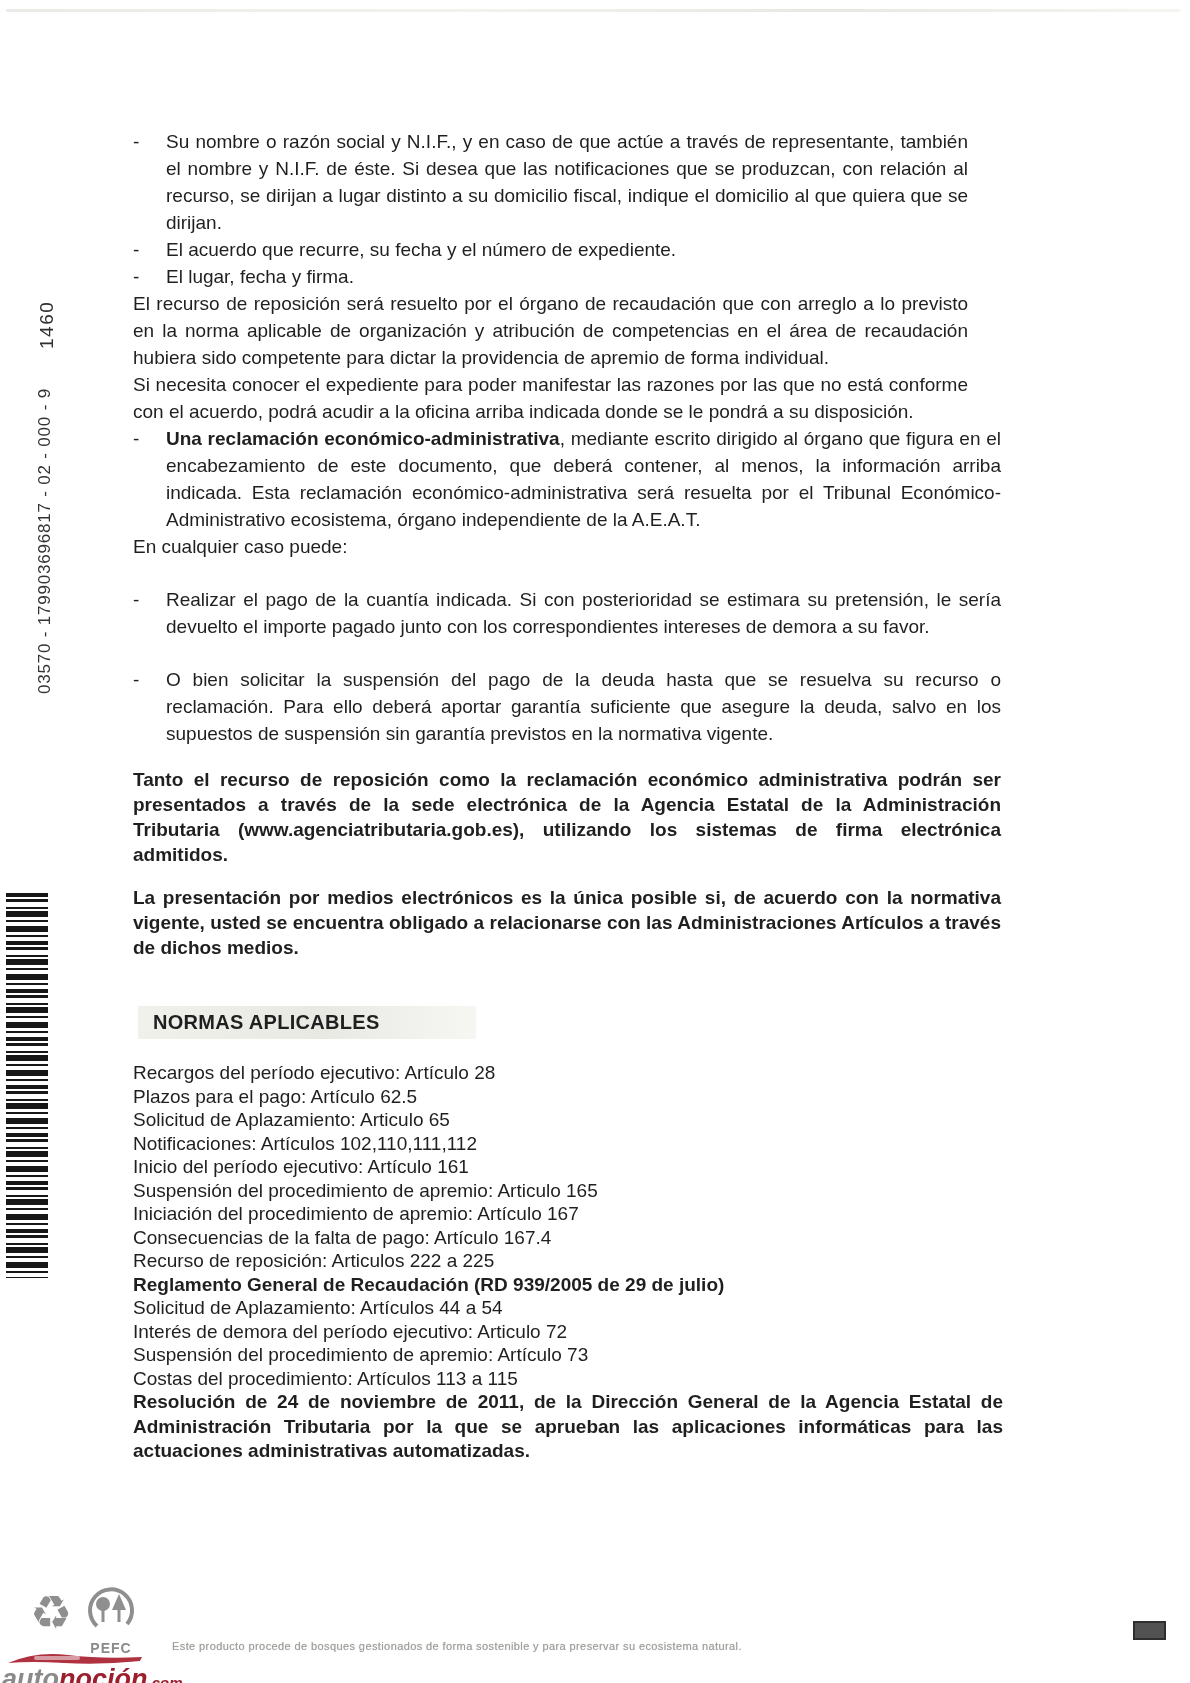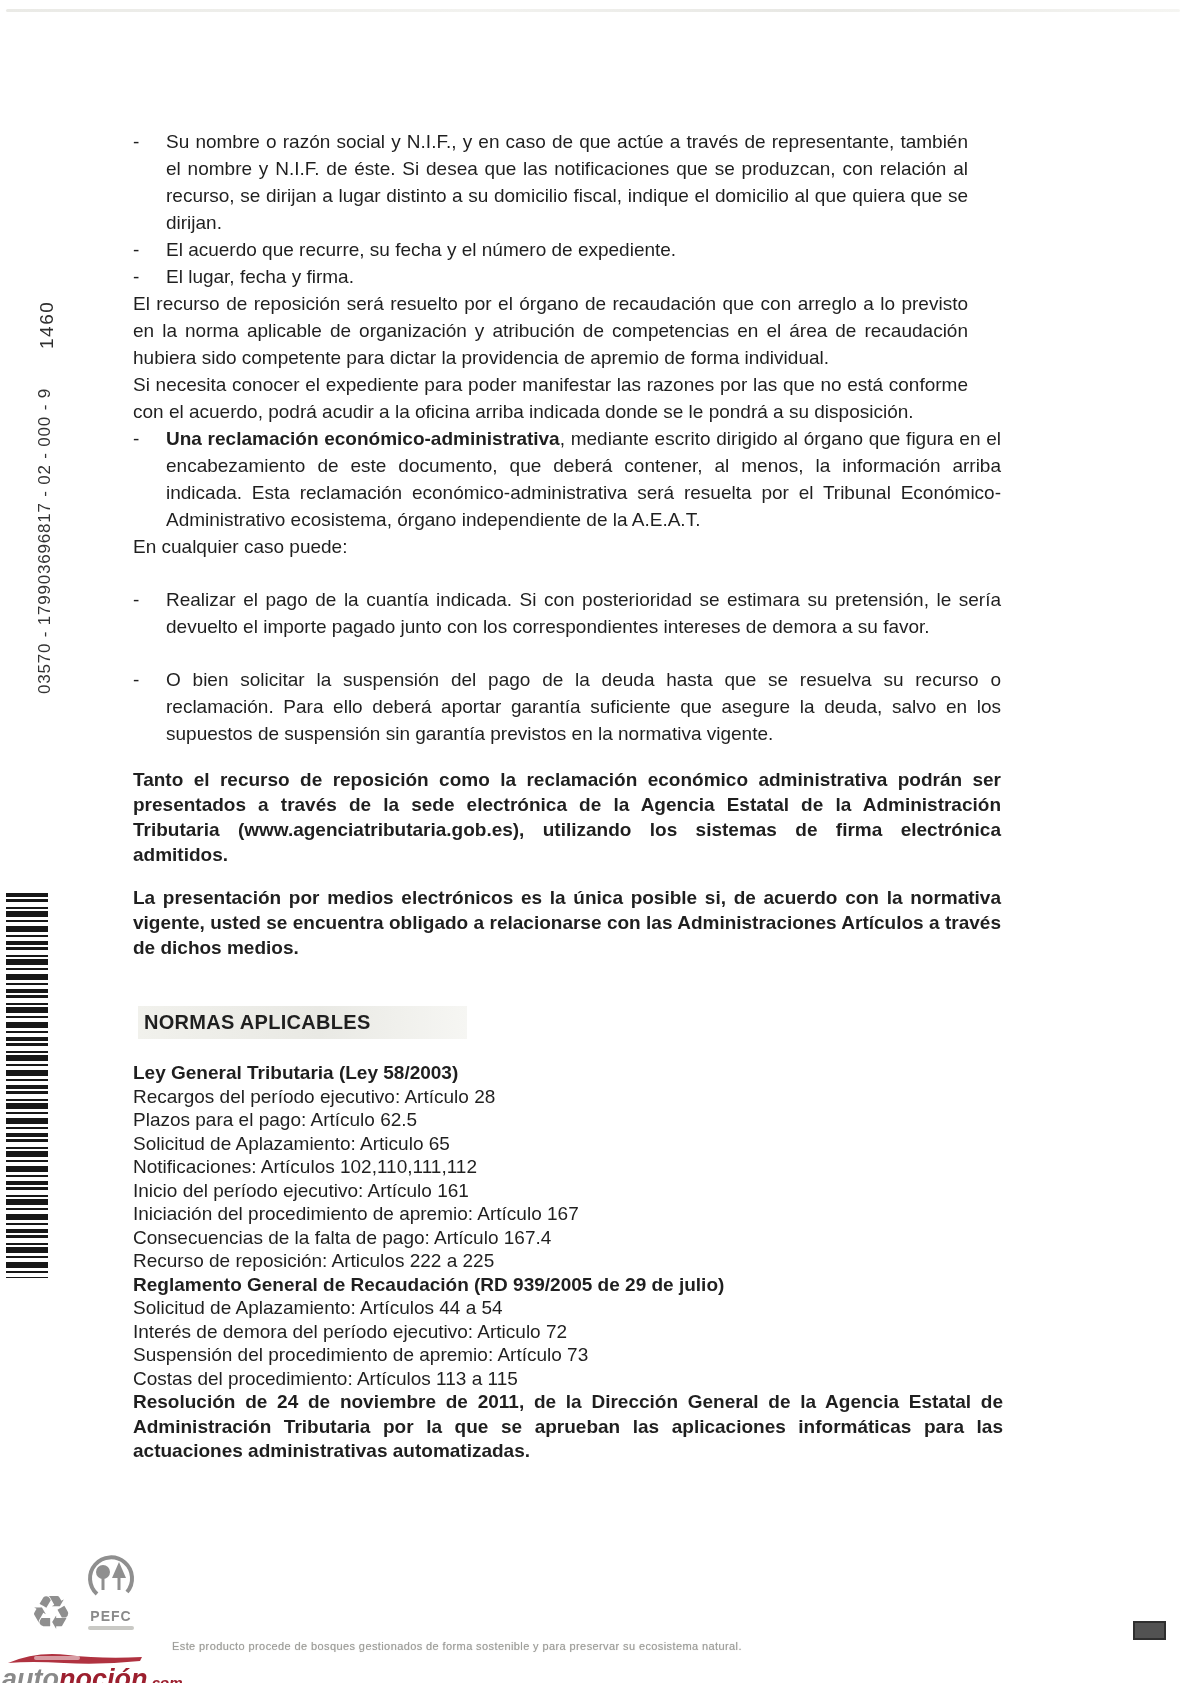--- a/index.html
+++ b/index.html
@@ -53,32 +53,32 @@
   .bullets-l1{width:868px;}
   .bullets-l1 .txt{display:block;width:835px;text-align:justify;}
   p.para{margin:0;}
   .indent{margin-left:35px;width:835px;}
   .mt-block{margin-top:27px;}
   .boldpara{font-weight:700;line-height:25px;width:868px;}
   .heading-wrap{margin-top:46px;margin-left:5px;}
   .heading{
     display:inline-block;font-weight:700;font-size:20px;letter-spacing:0.3px;
     background:linear-gradient(90deg,#f1f1ec 0%,#e9e9e4 55%,#f6f6f3 100%);
-    padding:3px 96px 3px 6px;
+    padding:3px 96px 3px 15px;
   }
   .norms{list-style:none;margin:22px 0 0 0;padding:0;font-size:19px;line-height:23.5px;}
   .norms li{margin:0;}
   .norms li.jst{text-align:justify;line-height:24.5px;}
   
   .recycle-icon{
     position:absolute;left:24px;top:1586px;width:54px;height:54px;
     font-size:47px;line-height:54px;text-align:center;color:#8f8f8f;
     font-family:"DejaVu Sans", sans-serif;
   }
-  .pefc{position:absolute;left:82px;top:1552px;width:58px;text-align:center;color:#8f8f8f;}
+  .pefc{position:absolute;left:82px;top:1584px;width:58px;text-align:center;color:#8f8f8f;}
   .pefc-label{font-weight:700;font-size:14px;letter-spacing:1px;color:#8a8a8a;}
   .pefc-sub{height:4px;width:46px;margin:2px auto 0;background:#c9c9c5;border-radius:2px;}
   .brand{position:absolute;left:2px;top:1650px;white-space:nowrap;}
   .brand .car{display:block;margin-left:4px;}
   .brand-text{font-style:italic;font-weight:700;font-size:27px;line-height:26px;}
   .brand-auto{color:#8a8a8a;}
   .brand-nocion{color:#9c1f2e;}
   .brand-tld{font-size:15px;color:#9c1f2e;font-weight:700;font-style:italic;}
   .eco-note{
     position:absolute;left:172px;top:1640px;
@@ -144,26 +144,26 @@
 
     <p class="para just boldpara" style="margin-top:20px;">Tanto el recurso de reposición como la reclamación económico administrativa podrán ser presentados a través de la sede electrónica de la Agencia Estatal de la Administración Tributaria (www.agenciatributaria.gob.es), utilizando los sistemas de firma electrónica admitidos.</p>
 
     <p class="para just boldpara" style="margin-top:18px;">La presentación por medios electrónicos es la única posible si, de acuerdo con la normativa vigente, usted se encuentra obligado a relacionarse con las Administraciones Artículos a través de dichos medios.</p>
 
     <div class="heading-wrap">
       <span class="heading">NORMAS APLICABLES</span>
     </div>
 
     <ul class="norms">
-        <li class="bold"><span>Ley General Tributaria (Ley 58/2003)</span></li>
         <li><span>Recargos del período ejecutivo: Artículo 28</span></li>
         <li><span>Plazos para el pago: Artículo 62.5</span></li>
         <li><span>Solicitud de Aplazamiento: Articulo 65</span></li>
         <li><span>Notificaciones: Artículos 102,110,111,112</span></li>
         <li><span>Inicio del período ejecutivo: Artículo 161</span></li>
+        <li><span>Suspensión del procedimiento de apremio: Articulo 165</span></li>
         <li><span>Iniciación del procedimiento de apremio: Artículo 167</span></li>
         <li><span>Consecuencias de la falta de pago: Artículo 167.4</span></li>
         <li><span>Recurso de reposición: Articulos 222 a 225</span></li>
         <li class="bold"><span>Reglamento General de Recaudación (RD 939/2005 de 29 de julio)</span></li>
         <li><span>Solicitud de Aplazamiento: Artículos 44 a 54</span></li>
         <li><span>Interés de demora del período ejecutivo: Articulo 72</span></li>
         <li><span>Suspensión del procedimiento de apremio: Artículo 73</span></li>
         <li><span>Costas del procedimiento: Artículos 113 a 115</span></li>
         <li class="bold jst"><span>Resolución de 24 de noviembre de 2011, de la Dirección General de la Agencia Estatal de Administración Tributaria por la que se aprueban las aplicaciones informáticas para las actuaciones administrativas automatizadas.</span></li>
       </ul>

